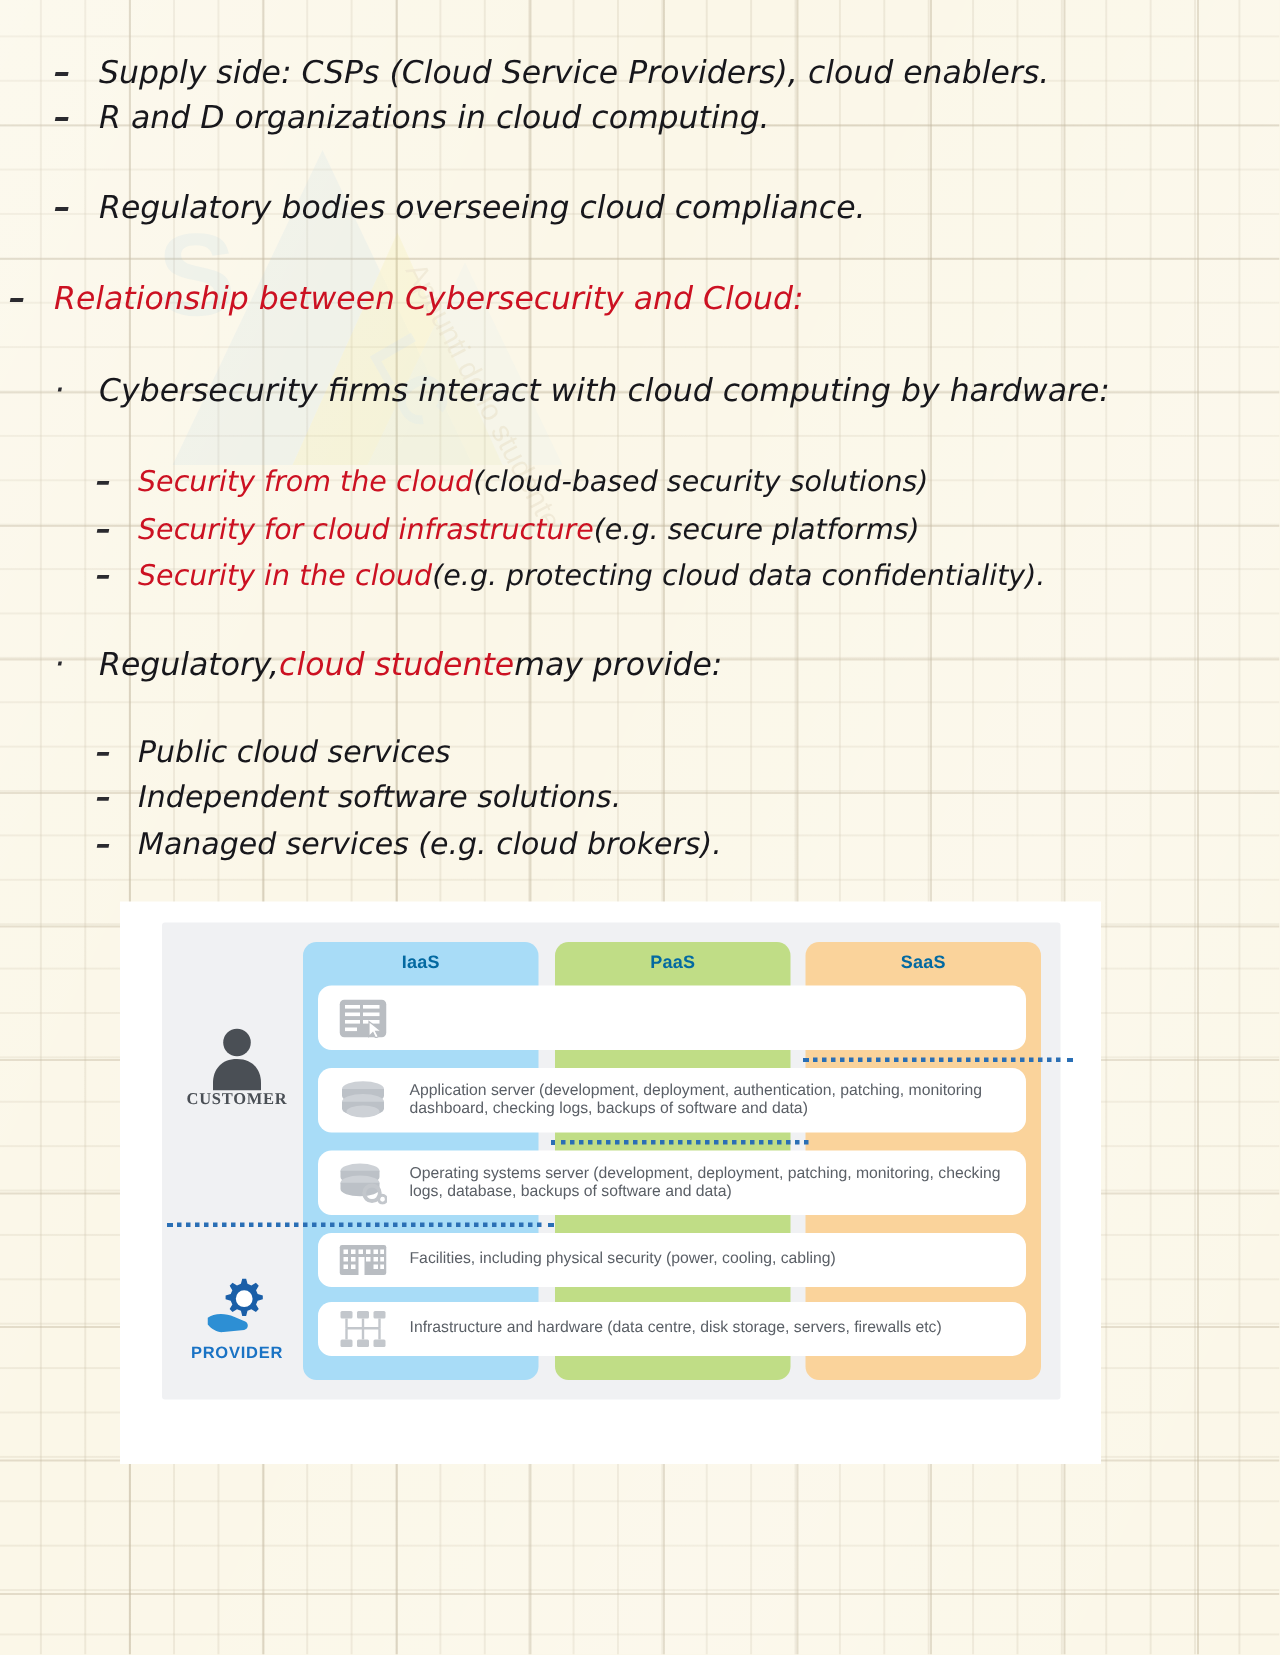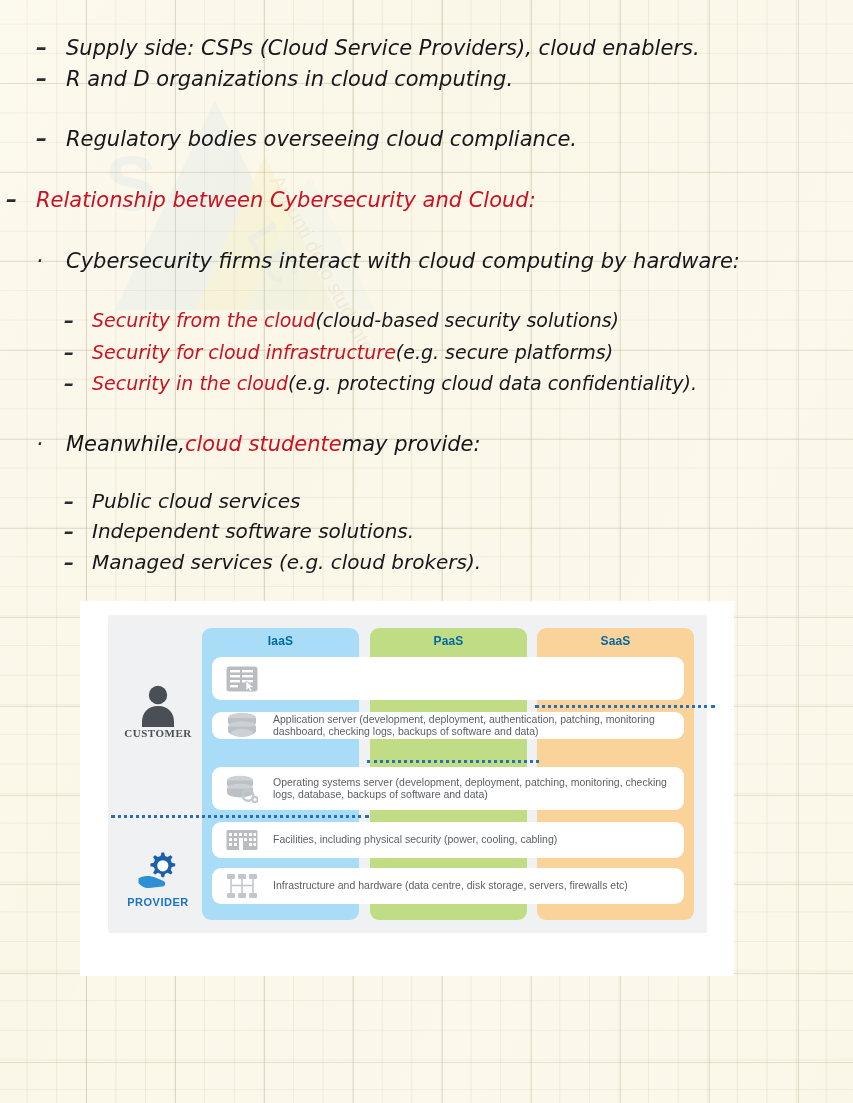--- a/index.html
+++ b/index.html
@@ -232,21 +232,21 @@
   </div>
 
   <div class="line" style="left:64px; top:371px;">
     <span class="hw dash-mark" style="font-size:20px; width:28px;">–</span>
     <span class="hw txt red" style="font-size:19px;">Security in the cloud</span>
     <span class="hw txt" style="font-size:19px;"> (e.g. protecting cloud data confidentiality).</span>
   </div>
 
   <div class="line" style="left:36px; top:431px;">
     <span class="hw dot-mark" style="font-size:22px; width:30px;">·</span>
-    <span class="hw txt" style="font-size:21px;">Meanwhile, </span>
+    <span class="hw txt" style="font-size:21px;">Regulatory, </span>
     <span class="hw txt red" style="font-size:21px;">cloud studente</span>
     <span class="hw txt" style="font-size:21px;"> may provide:</span>
   </div>
 
   <div class="line" style="left:64px; top:489px;">
     <span class="hw dash-mark" style="font-size:20px; width:28px;">–</span>
     <span class="hw txt" style="font-size:20px;">Public cloud services</span>
   </div>
 
   <div class="line" style="left:64px; top:519px;">
@@ -285,21 +285,21 @@
           <rect x="4" y="14" width="10" height="2.4" fill="#ffffff"></rect>
           <rect x="16" y="14" width="11" height="2.4" fill="#ffffff"></rect>
           <rect x="4" y="19" width="8" height="2.4" fill="#ffffff"></rect>
           <path d="M20 15 L20 25 L22.6 22.4 L24.4 26 L26.2 25 L24.4 21.6 L28 21.4 Z" fill="#ffffff" stroke="#b9bdc2" stroke-width="0.8"></path>
         </svg>
       </div>
     </div>
 
     <div class="dotted-sep" style="left:427px; top:90px; width:180px;"></div>
 
-    <div class="row-card" style="top:97px; height:27px;">
+    <div class="row-card" style="top:97px; height:43px;">
       <div class="row-icon">
         <svg width="32" height="27" viewBox="0 0 32 27">
           <ellipse cx="16" cy="6" rx="14" ry="5.2" fill="#cdd1d6"></ellipse>
           <path d="M2 6 v4.5 a14 5.2 0 0 0 28 0 V6 Z" fill="#bcc1c7"></path>
           <ellipse cx="16" cy="14.5" rx="14" ry="5.2" fill="#cdd1d6"></ellipse>
           <path d="M2 14.5 v4.5 a14 5.2 0 0 0 28 0 v-4.5 Z" fill="#bcc1c7"></path>
           <ellipse cx="16" cy="21" rx="11" ry="4" fill="#cdd1d6"></ellipse>
         </svg>
       </div>
       <div class="row-text">Application server (development, deployment, authentication, patching, monitoring dashboard, checking logs, backups of software and data)</div>

